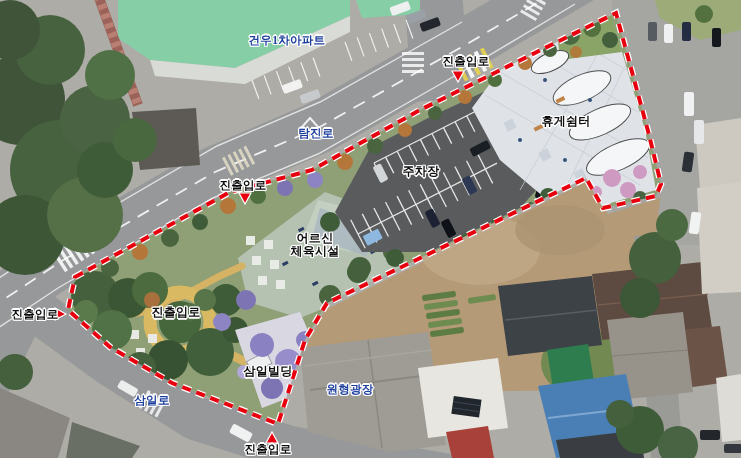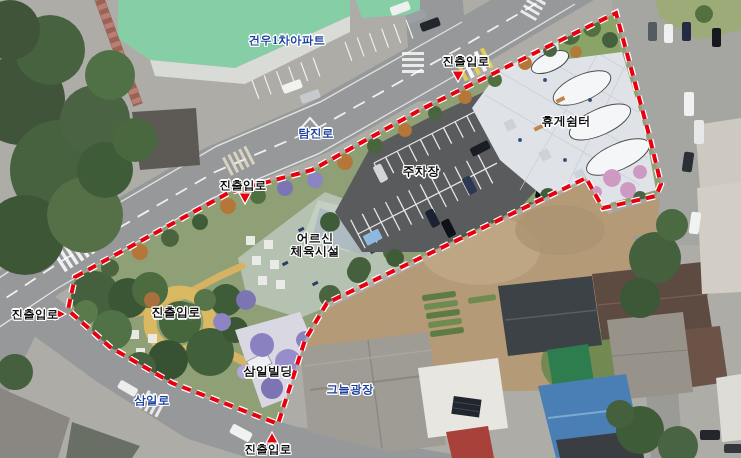--- a/index.html
+++ b/index.html
@@ -408,16 +408,16 @@
   <span class="lbl plan" style="left:466px;top:61px">진출입로</span>
   <span class="lbl plan lg" style="left:566px;top:122px">휴게쉼터</span>
   <span class="lbl exist" style="left:316px;top:133px">탐진로</span>
   <span class="lbl plan lg" style="left:421px;top:172px">주차장</span>
   <span class="lbl plan" style="left:243px;top:185px">진출입로</span>
   <span class="lbl plan lg" style="left:315px;top:245px">어르신
 체육시설</span>
   <span class="lbl plan lg" style="left:176px;top:313px">진출입로</span>
   <span class="lbl plan" style="left:35px;top:314px">진출입로</span>
   <span class="lbl plan lg" style="left:268px;top:372px">삼일빌딩</span>
-  <span class="lbl exist" style="left:350px;top:389px">그늘광장</span>
+  <span class="lbl exist" style="left:350px;top:389px">원형광장</span>
   <span class="lbl exist" style="left:152px;top:400px">삼일로</span>
   <span class="lbl plan" style="left:268px;top:449px">진출입로</span>
 </div>
 
 </body></html>

